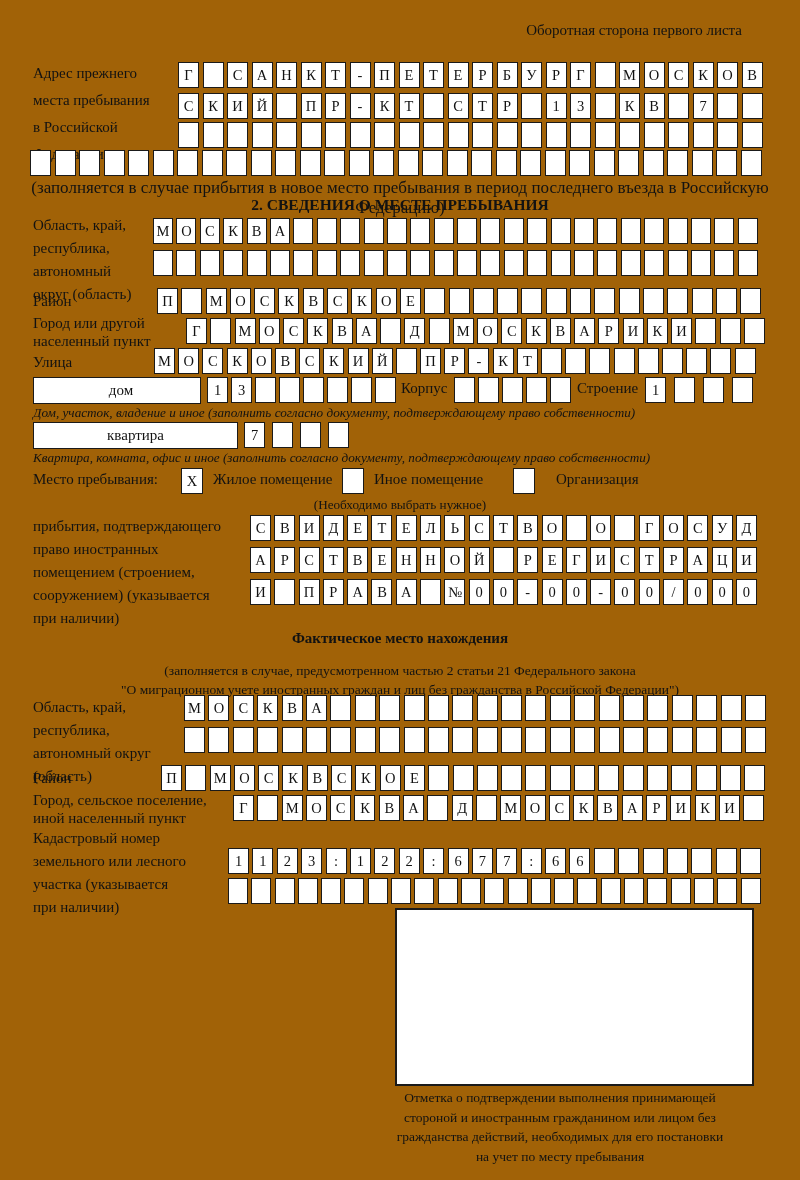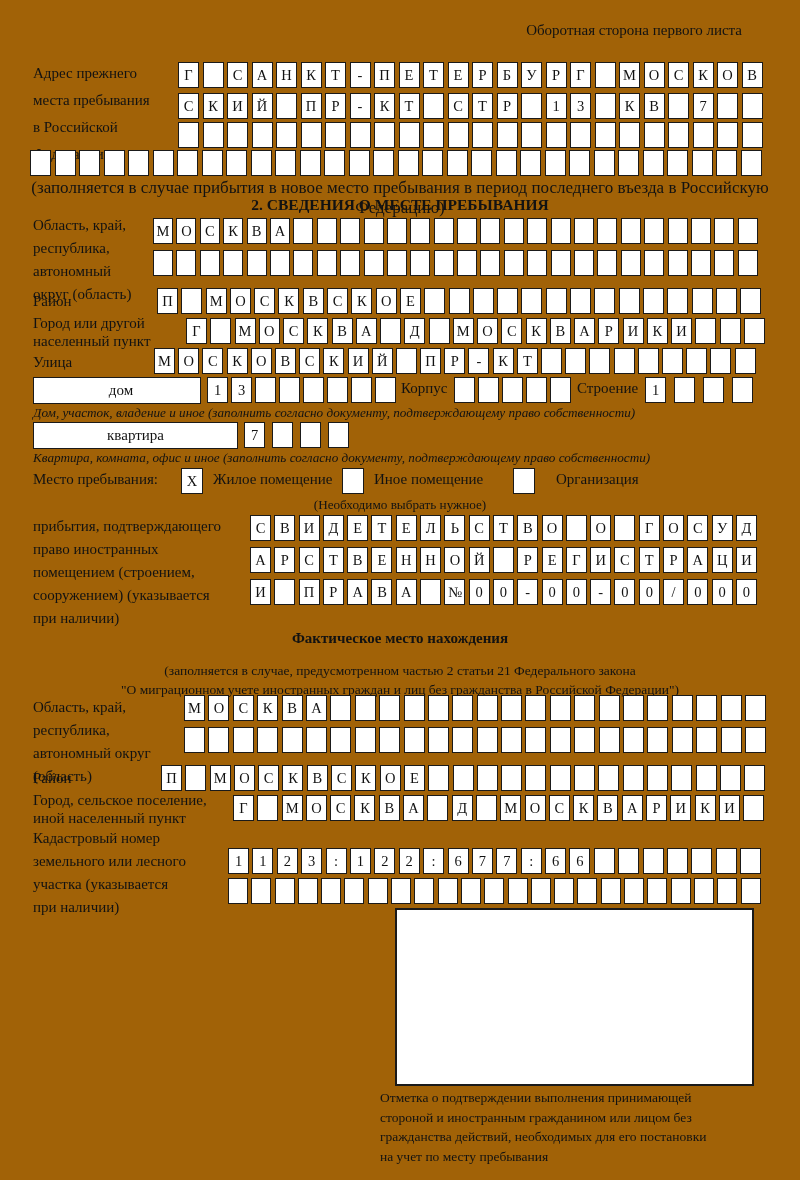--- a/index.html
+++ b/index.html
@@ -608,20 +608,20 @@
       <span class="cell"></span>
       <span class="cell"></span>
       <span class="cell"></span>
       <span class="cell"></span>
       <span class="cell"></span>
       <span class="cell"></span>
       <span class="cell"></span>
     </div>
 
   <div id="stamp-box" style="left:395px;top:908px;width:355px;height:174px;"></div>
-  <div class="abs" style="left:380px;top:1088px;width:400px;font-size:13.5px;line-height:19.5px;">
+  <div class="abs" style="left:360px;top:1088px;width:400px;text-align:center;font-size:13.5px;line-height:19.5px;">
       <div>Отметка о подтверждении выполнения принимающей</div>
       <div>стороной и иностранным гражданином или лицом без</div>
       <div>гражданства действий, необходимых для его постановки</div>
       <div>на учет по месту пребывания</div>
     </div>
 
 </div>
 
 </body></html>

